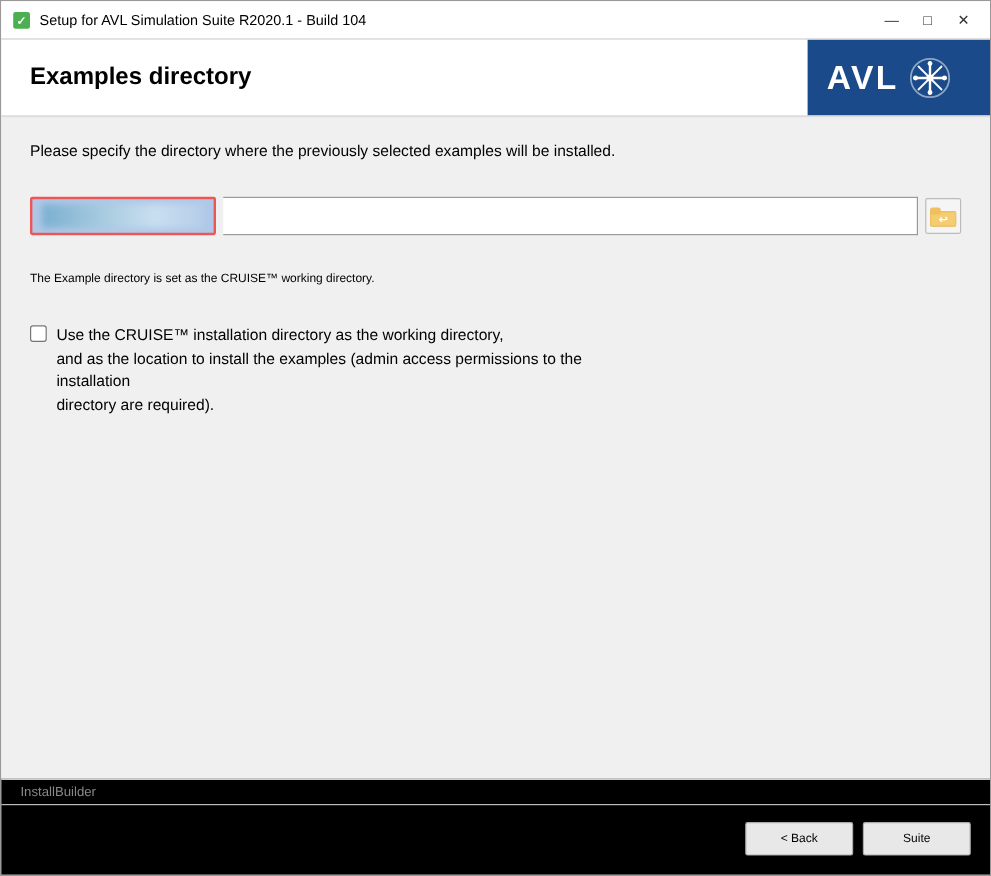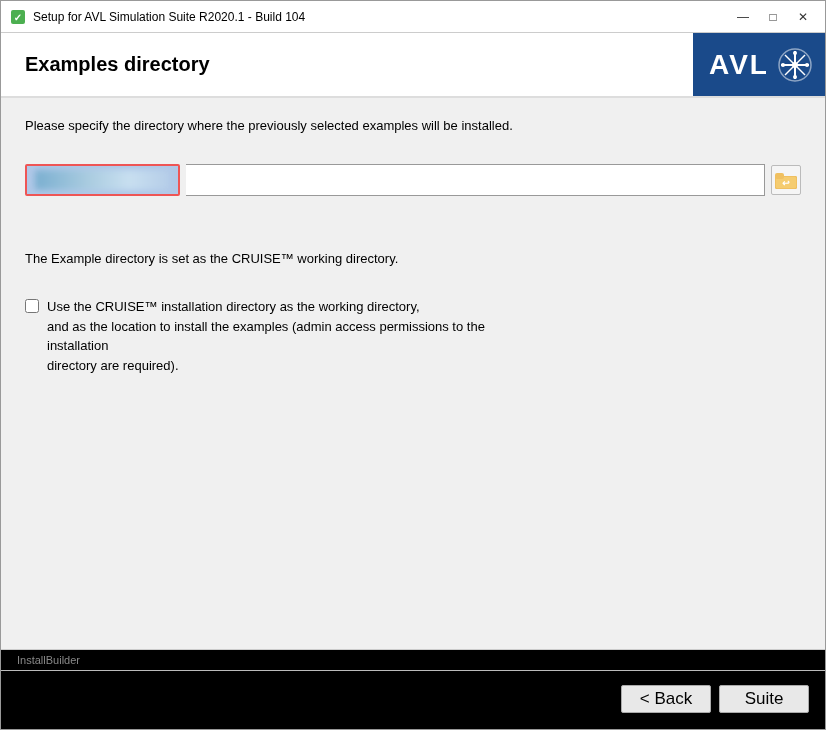--- a/index.html
+++ b/index.html
@@ -80,24 +80,24 @@
       display: flex;
       align-items: center;
     }
     .header-title {
       font-size: 20px;
       font-weight: bold;
       color: #000;
     }
     .avl-logo {
       background: #1a4a8a;
-      width: 132px;
-      display: flex;
-      align-items: center;
-      justify-content: space-between;
+      width: 152px;
+      display: flex;
+      align-items: center;
+      justify-content: flex-start;
       padding: 10px 16px;
       flex-shrink: 0;
     }
     .avl-logo-text {
       color: white;
       font-size: 28px;
       font-weight: bold;
       letter-spacing: 2px;
     }
     .avl-logo-icon {
@@ -155,23 +155,22 @@
       height: 30px;
       background: #f5f5f5;
       border: 1px solid #bbb;
       cursor: pointer;
       display: flex;
       align-items: center;
       justify-content: center;
       border-radius: 2px;
     }
     .note-text {
-      font-size: 13px;
-      color: #000;
-      margin-top: 24px;
+      font-size: 10px;
+      color: #000;
     }
     .checkbox-row {
       display: flex;
       align-items: flex-start;
       gap: 8px;
     }
     .checkbox-input {
       margin-top: 2px;
       width: 14px;
       height: 14px;
@@ -205,21 +204,21 @@
       padding: 10px 16px 16px 16px;
       gap: 8px;
     }
     .btn {
       min-width: 90px;
       height: 28px;
       padding: 0 16px;
       border: 1px solid #aaa;
       background: #e8e8e8;
       cursor: pointer;
-      font-size: 17px;
+      font-size: 10px;
       border-radius: 2px;
       display: flex;
       align-items: center;
       justify-content: center;
     }
     .btn-next {
       border: 2px solid #c00;
       background: #e8e8e8;
     }
     .folder-wrap {

